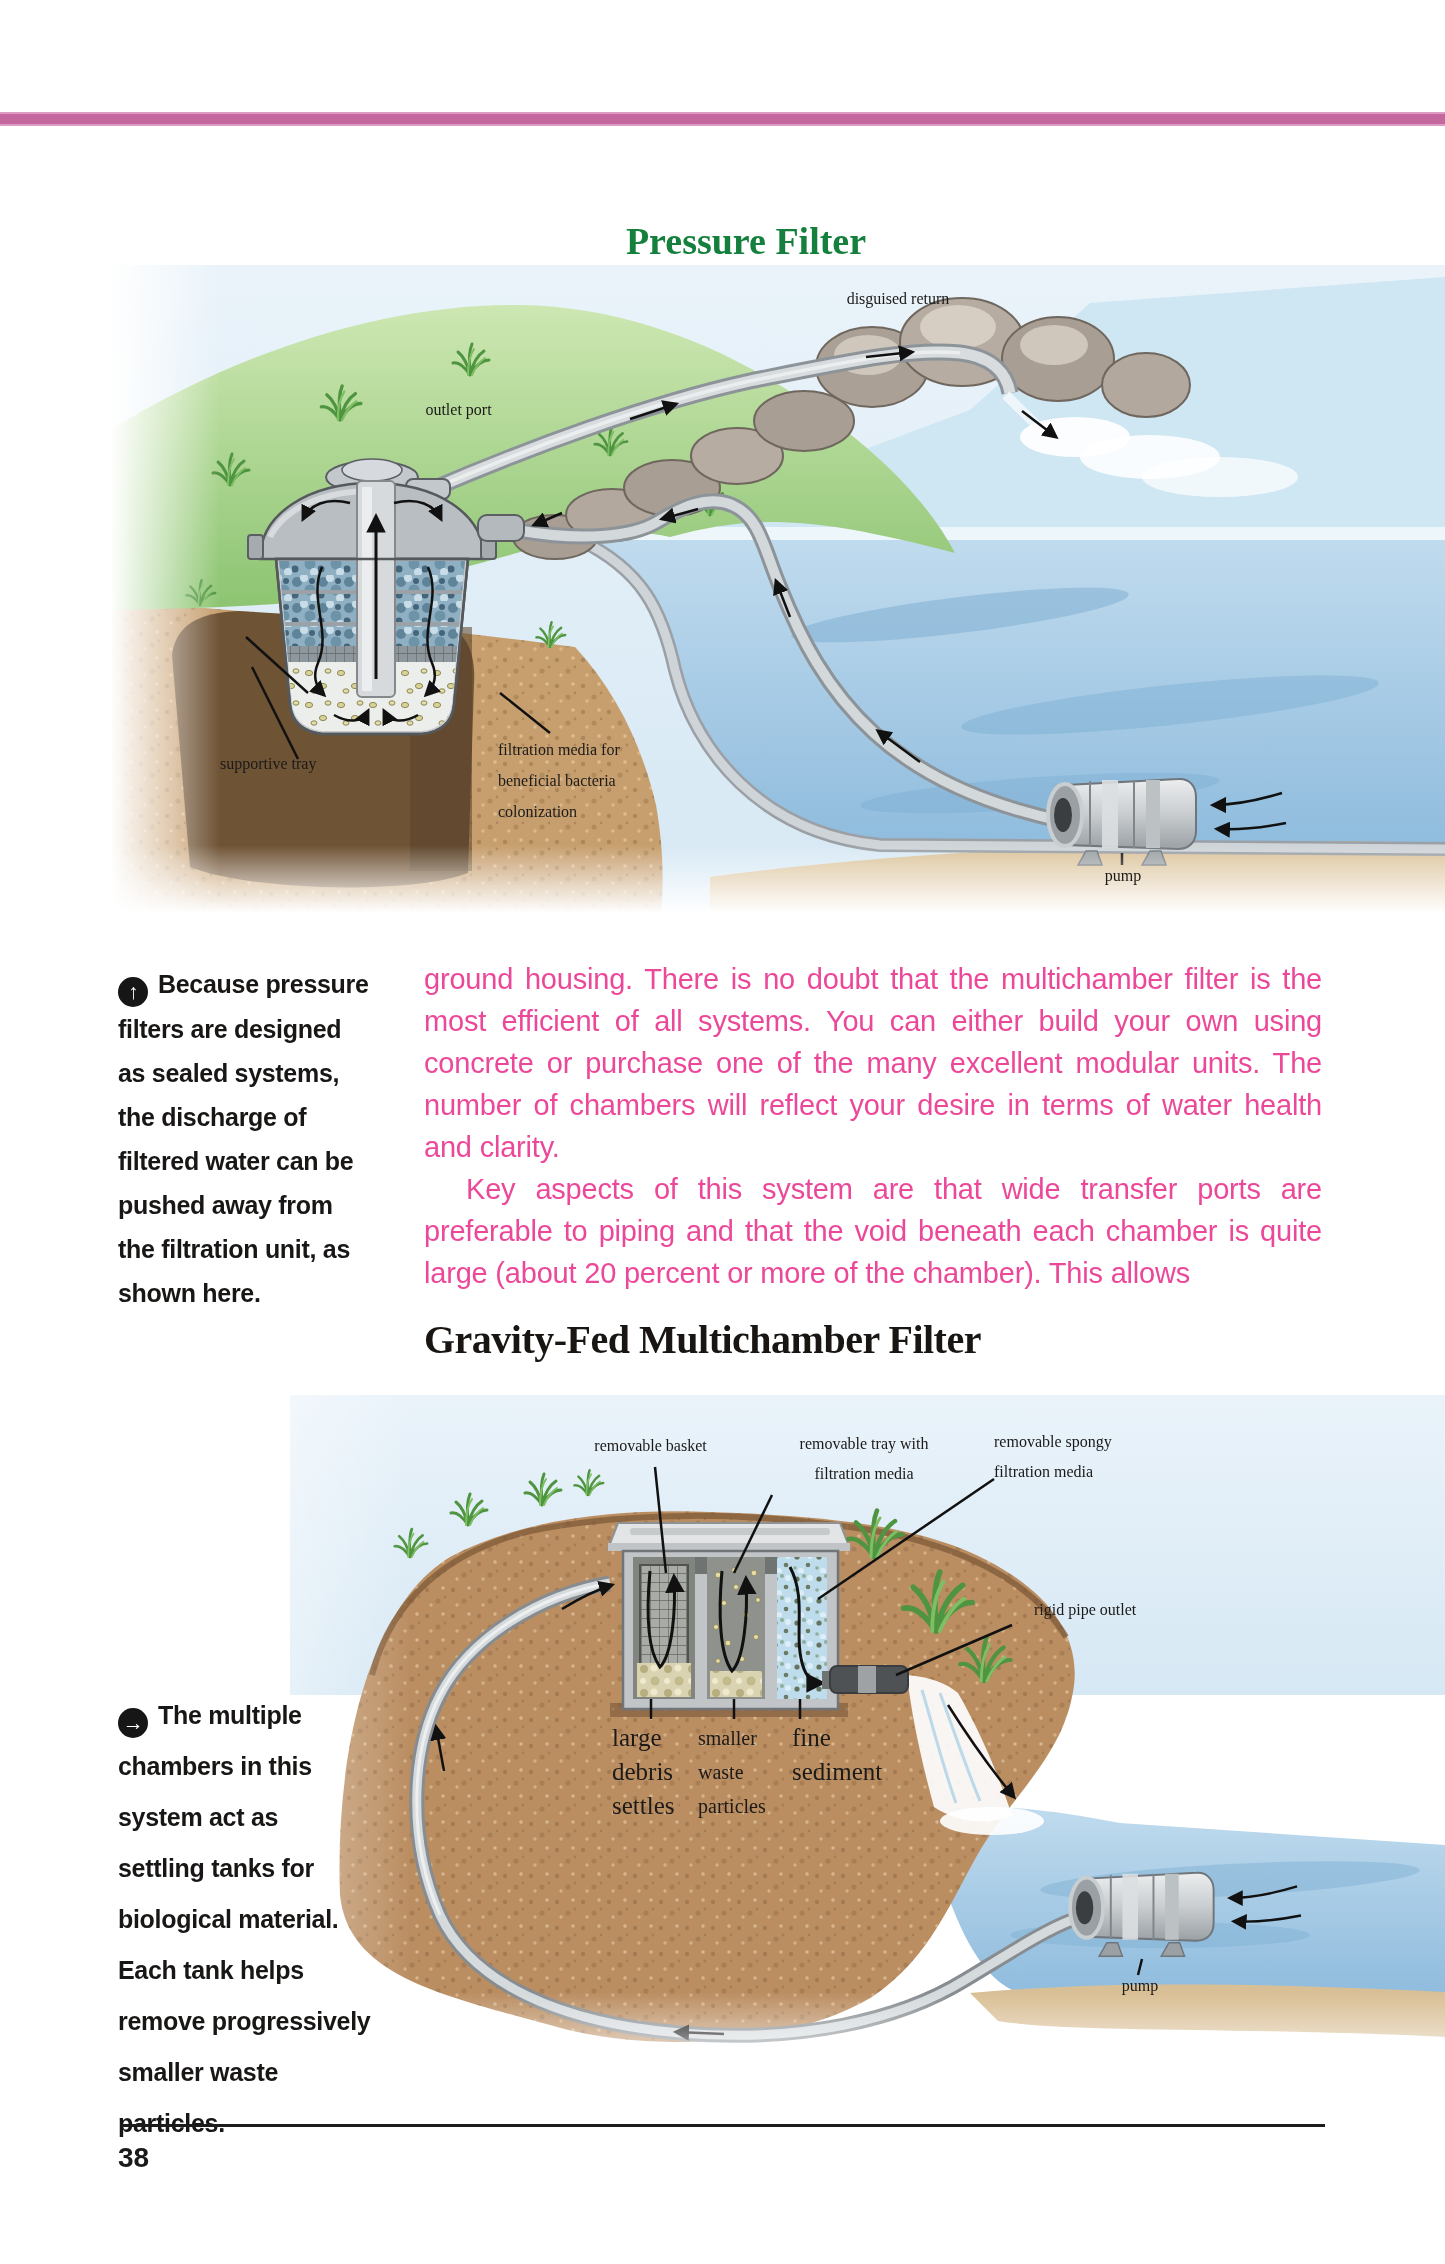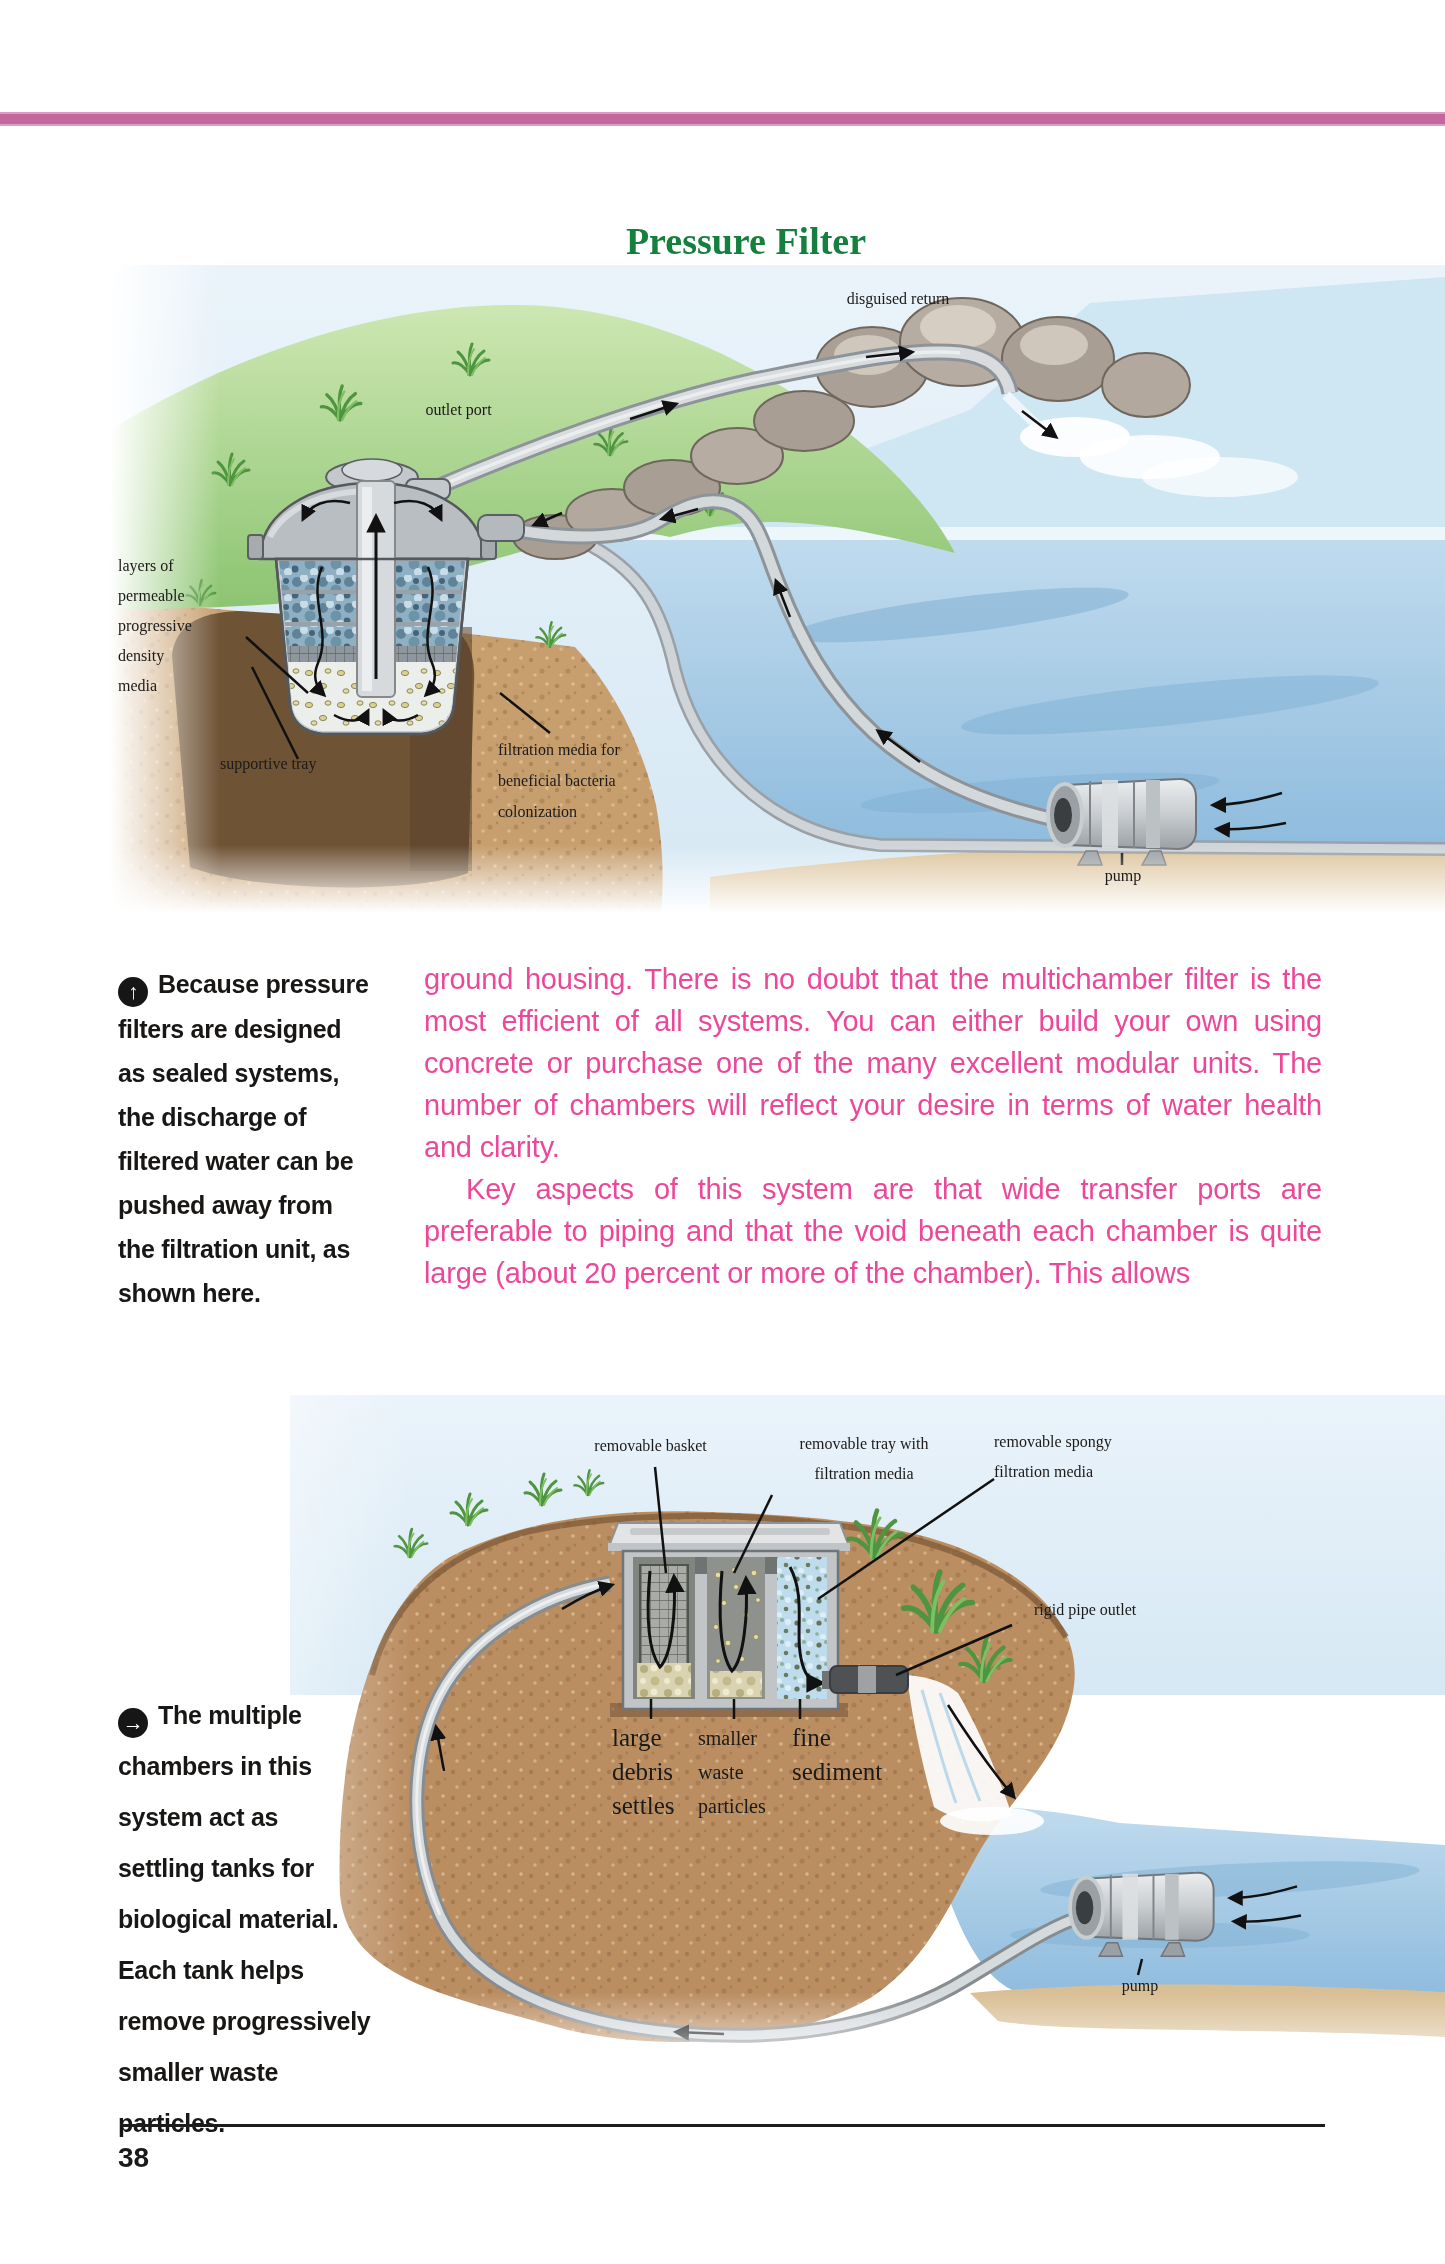--- a/index.html
+++ b/index.html
@@ -239,25 +239,20 @@
       <path d="M136 452 L198 508" stroke="#111" stroke-width="2.5"></path>
       <path d="M188 574 L142 482" stroke="#111" stroke-width="2.5"></path>
       <path d="M440 548 L390 508" stroke="#111" stroke-width="2.5"></path>
 
       <rect x="0" y="0" width="110" height="728" fill="url(#fadeL)"></rect>
       <rect x="0" y="660" width="1335" height="68" fill="url(#fadeB)"></rect>
     </svg>
     <div class="figtitle" style="left:336px;top:26px;width:600px;">Pressure Filter</div>
     <div class="figlabel center" style="left:688px;top:99px;width:200px;">disguised return</div>
     <div class="figlabel center" style="left:286px;top:210px;width:125px;">outlet port</div>
-    <div class="figlabel" style="left:8px;top:366px;width:140px;">layers of
-permeable
-progressive
-density
-media</div>
     <div class="figlabel" style="left:110px;top:564px;width:180px;">supportive tray</div>
     <div class="figlabel lh31" style="left:388px;top:549px;width:250px;">filtration media for
 beneficial bacteria
 colonization</div>
     <div class="figlabel center" style="left:963px;top:676px;width:100px;">pump</div>
   </div>
 
   <div class="sidebar" style="left:118px;top:962px;width:300px;">
     <span class="cap-icon">↑</span><span class="cap-text">Because pressure
 filters are designed
@@ -267,20 +262,21 @@
 pushed away from
 the filtration unit, as
 shown here.</span>
   </div>
 
   <div class="bodytext" style="left:424px;top:958px;width:898px;">
     <p>ground housing. There is no doubt that the multichamber filter is the most efficient of all systems. You can either build your own using concrete or purchase one of the many excellent modular units. The number of chambers will reflect your desire in terms of water health and clarity.</p>
     <p class="indent">Key aspects of this system are that wide transfer ports are preferable to piping and that the void beneath each chamber is quite large (about 20 percent or more of the chamber). This allows</p>
   </div>
 
+  <div class="h2" style="left:424px;top:1316px;">Gravity-Fed Multichamber Filter</div>
 
   <div class="fig" style="left:110px;top:1375px;width:1335px;height:712px;">
     <svg width="1335" height="712" viewBox="0 0 1335 712">
       <rect x="180" y="20" width="1155" height="300" fill="url(#sky1)"></rect>
 
       <path d="M814 436 C880 425 950 437 1010 448 L1335 470 L1335 625 L910 618 C868 605 838 540 814 436 Z" fill="url(#water1)"></path>
       <ellipse cx="1120" cy="505" rx="190" ry="16" fill="#76a9cf" opacity="0.4" transform="rotate(-3 1120 505)"></ellipse>
       <ellipse cx="1050" cy="560" rx="150" ry="13" fill="#76a9cf" opacity="0.35"></ellipse>
       <path d="M860 618 C1010 604 1200 610 1335 617 L1335 662 C1150 652 960 658 888 646 Z" fill="#d9bf95"></path>
 

